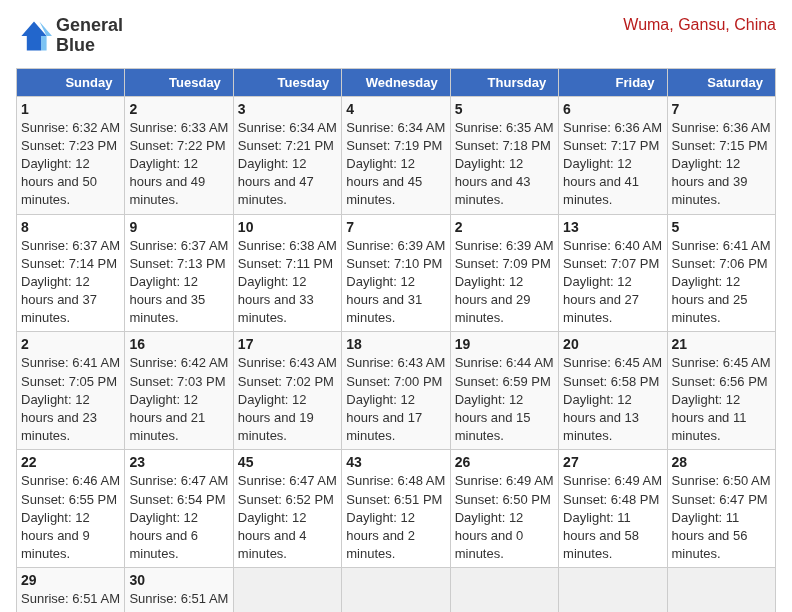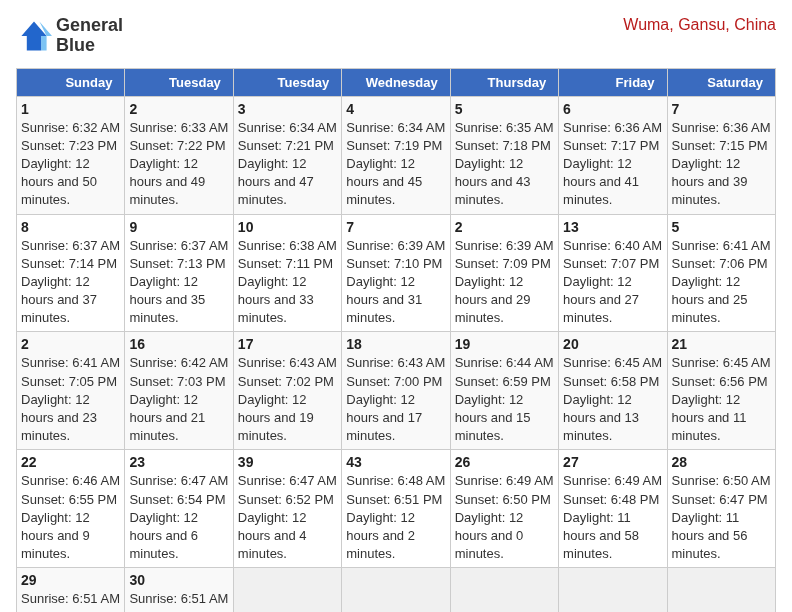--- a/index.html
+++ b/index.html
@@ -212,21 +212,21 @@
       <tr>
         <td>
           <span class="day-num">22</span>
           <div class="day-detail">Sunrise: 6:46 AM<br>Sunset: 6:55 PM<br>Daylight: 12 hours and 9 minutes.</div>
         </td>
         <td>
           <span class="day-num">23</span>
           <div class="day-detail">Sunrise: 6:47 AM<br>Sunset: 6:54 PM<br>Daylight: 12 hours and 6 minutes.</div>
         </td>
         <td>
-          <span class="day-num">39</span>
+          <span class="day-num">45</span>
           <div class="day-detail">Sunrise: 6:47 AM<br>Sunset: 6:52 PM<br>Daylight: 12 hours and 4 minutes.</div>
         </td>
         <td>
           <span class="day-num">43</span>
           <div class="day-detail">Sunrise: 6:48 AM<br>Sunset: 6:51 PM<br>Daylight: 12 hours and 2 minutes.</div>
         </td>
         <td>
           <span class="day-num">26</span>
           <div class="day-detail">Sunrise: 6:49 AM<br>Sunset: 6:50 PM<br>Daylight: 12 hours and 0 minutes.</div>
         </td>

